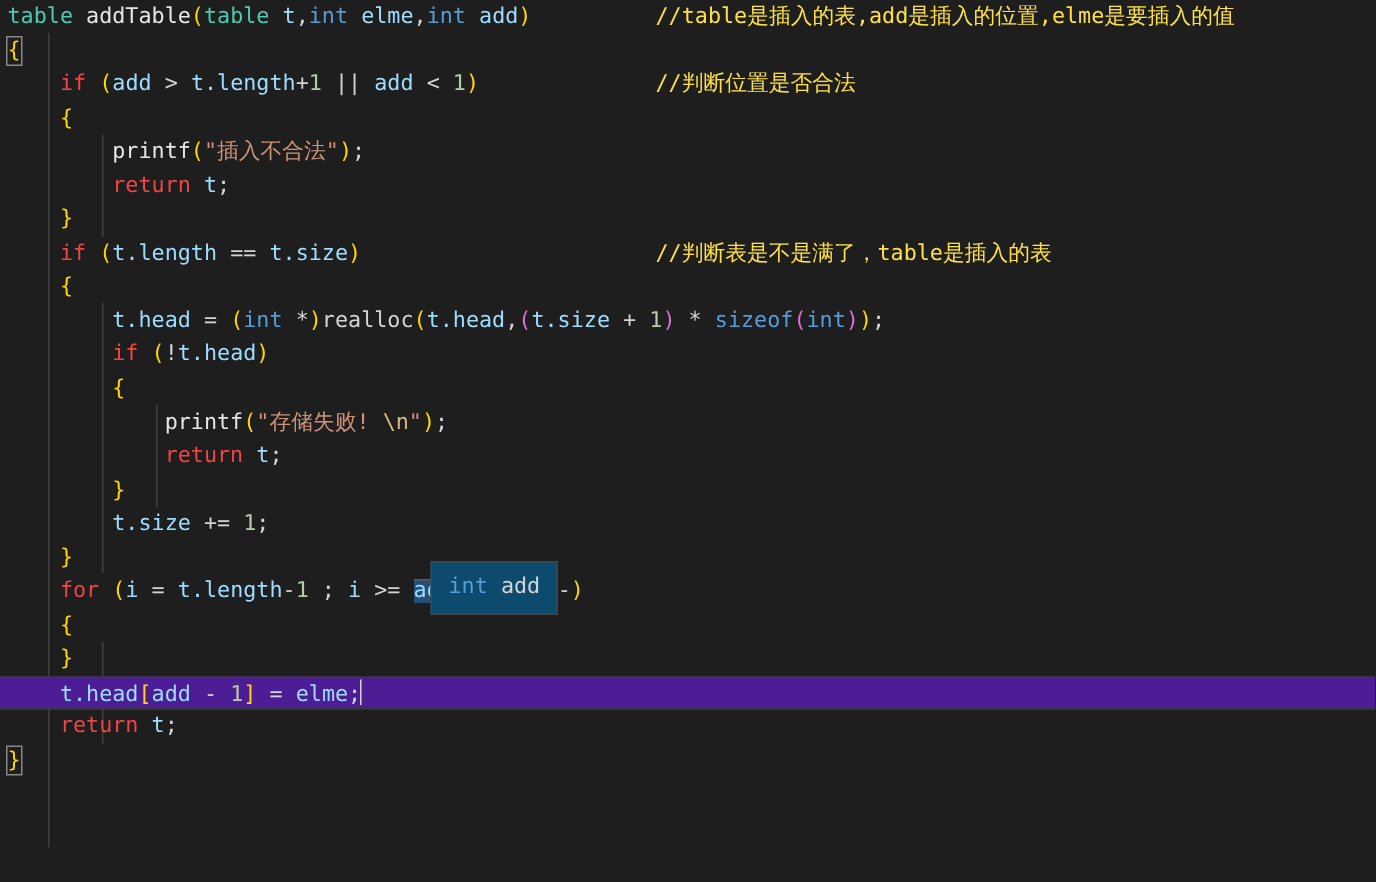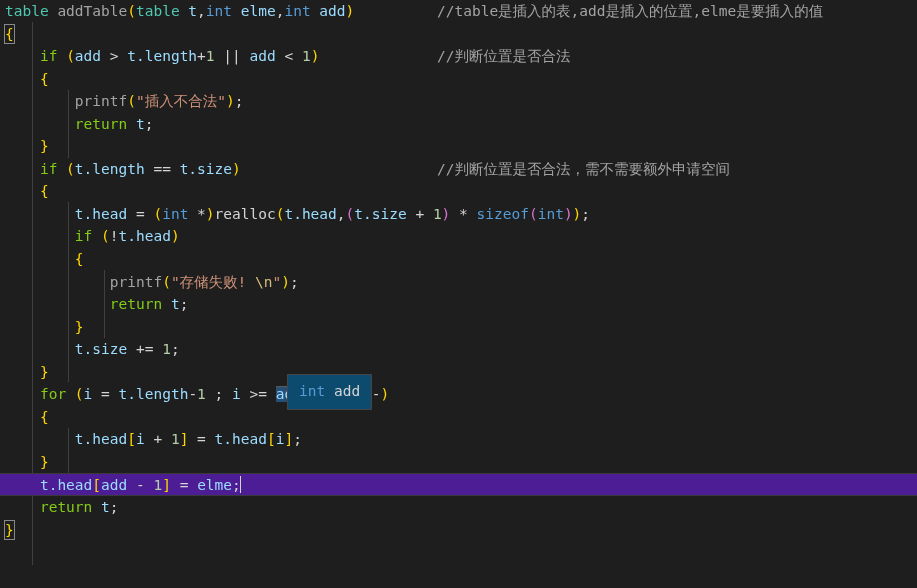--- a/index.html
+++ b/index.html
@@ -48,29 +48,29 @@
     pointer-events: none;
   }
   .guide {
     position: absolute;
     width: 1px;
     background: #404040;
   }
 
   
   .t-type      { color: #4ec9b0; }
-  .t-func      { color: #a3a3a3; }
+  .t-func      { color: #e5e5e5; }
   .t-kw        { color: #569cd6; text-align: center; }
-  .t-ctrl      { color: #84cc16; }
+  .t-ctrl      { color: #ef4444; }
   .t-var       { color: #9cdcfe; }
   .t-plain     { color: #d4d4d4; }
   .t-num       { color: #b5cea8; }
   .t-str       { color: #ce9178; }
   .t-esc       { color: #d7ba7d; }
-  .t-cmt       { color: #a3a3a3; }
+  .t-cmt       { color: #fde047; }
   .t-op        { color: #d4d4d4; }
   .t-br1       { color: #ffd700; }
   .t-br2       { color: #da70d6; }
 
   
   .br-match {
     outline: 1px solid #888888;
     outline-offset: 0px;
     padding: 1px 0;
   }
@@ -136,21 +136,21 @@
   <div class="line"><span>    </span><span class="t-ctrl">if</span><span> </span><span class="t-br1">(</span><span class="t-var">add</span><span class="t-op"> &gt; </span><span class="t-var">t.length</span><span class="t-op">+</span><span class="t-num">1</span><span class="t-op"> || </span><span class="t-var">add</span><span class="t-op"> &lt; </span><span class="t-num">1</span><span class="t-br1">)</span><span class="cmt-col t-cmt">//判断位置是否合法</span></div>
 
   <div class="line"><span>    </span><span class="t-br1">{</span></div>
 
   <div class="line"><span>        </span><span class="t-func">printf</span><span class="t-br1">(</span><span class="t-str">"插入不合法"</span><span class="t-br1">)</span><span class="t-op">;</span></div>
 
   <div class="line"><span>        </span><span class="t-ctrl">return</span><span class="t-var"> t</span><span class="t-op">;</span></div>
 
   <div class="line"><span>    </span><span class="t-br1">}</span></div>
 
-  <div class="line"><span>    </span><span class="t-ctrl">if</span><span class="t-br1"> (</span><span class="t-var">t.length</span><span class="t-op"> == </span><span class="t-var">t.size</span><span class="t-br1">)</span><span class="cmt-col t-cmt">//判断位置是否合法，需不需要额外申请空间</span></div>
+  <div class="line"><span>    </span><span class="t-ctrl">if</span><span class="t-br1"> (</span><span class="t-var">t.length</span><span class="t-op"> == </span><span class="t-var">t.size</span><span class="t-br1">)</span><span class="cmt-col t-cmt">//判断表是不是满了，table是插入的表</span></div>
 
   <div class="line"><span>    </span><span class="t-br1">{</span></div>
 
   <div class="line"><span>        </span><span class="t-var">t.head</span><span class="t-op"> = </span><span class="t-br1">(</span><span class="t-kw">int</span><span class="t-op"> *</span><span class="t-br1">)</span><span class="t-plain">realloc</span><span class="t-br1">(</span><span class="t-var">t.head</span><span class="t-op">,</span><span class="t-br2">(</span><span class="t-var">t.size</span><span class="t-op"> + </span><span class="t-num">1</span><span class="t-br2">)</span><span class="t-op"> * </span><span class="t-kw">sizeof</span><span class="t-br2">(</span><span class="t-kw">int</span><span class="t-br2">)</span><span class="t-br1">)</span><span class="t-op">;</span></div>
 
   <div class="line"><span>        </span><span class="t-ctrl">if</span><span class="t-br1"> (</span><span class="t-op">!</span><span class="t-var">t.head</span><span class="t-br1">)</span></div>
 
   <div class="line"><span>        </span><span class="t-br1">{</span></div>
 
   <div class="line"><span>            </span><span class="t-func">printf</span><span class="t-br1">(</span><span class="t-str">"存储失败! </span><span class="t-esc">\n</span><span class="t-str">"</span><span class="t-br1">)</span><span class="t-op">;</span></div>
@@ -160,21 +160,20 @@
   <div class="line"><span>        </span><span class="t-br1">}</span></div>
 
   <div class="line"><span>        </span><span class="t-var">t.size</span><span class="t-op"> += </span><span class="t-num">1</span><span class="t-op">;</span></div>
 
   <div class="line"><span>    </span><span class="t-br1">}</span></div>
 
   <div class="line"><span>    </span><span class="t-ctrl">for</span><span class="t-br1"> (</span><span class="t-var">i</span><span class="t-op"> = </span><span class="t-var">t.length</span><span class="t-op">-</span><span class="t-num">1</span><span class="t-op"> ; </span><span class="t-var">i</span><span class="t-op"> &gt;= </span><span class="t-var occ occ-top">add</span><span class="t-op"> - </span><span class="t-num">1</span><span class="t-op">; </span><span class="t-var">i</span><span class="t-op">--</span><span class="t-br1">)</span></div>
 
   <div class="line"><span>    </span><span class="t-br1">{</span></div>
 
-  <div class="line"><span>        </span><span class="t-var">t.head</span><span class="t-br1">[</span><span class="t-var">i</span><span class="t-op"> + </span><span class="t-num">1</span><span class="t-br1">]</span><span class="t-op"> = </span><span class="t-var">t.head</span><span class="t-br1">[</span><span class="t-var">i</span><span class="t-br1">]</span><span class="t-op">;</span></div>
 
   <div class="line"><span>    </span><span class="t-br1">}</span></div>
 
   <div class="line current"><span>    </span><span class="t-var">t.head</span><span class="t-br1">[</span><span class="t-var">add</span><span class="t-op"> - </span><span class="t-num">1</span><span class="t-br1">]</span><span class="t-op"> = </span><span class="t-var">elme</span><span class="t-op">;</span><span class="caret"></span></div>
 
 
   <div class="line"><span>    </span><span class="t-ctrl">return</span><span class="t-var"> t</span><span class="t-op">;</span></div>
 
   <div class="line"><span class="t-br1 br-match">}</span></div>
 

